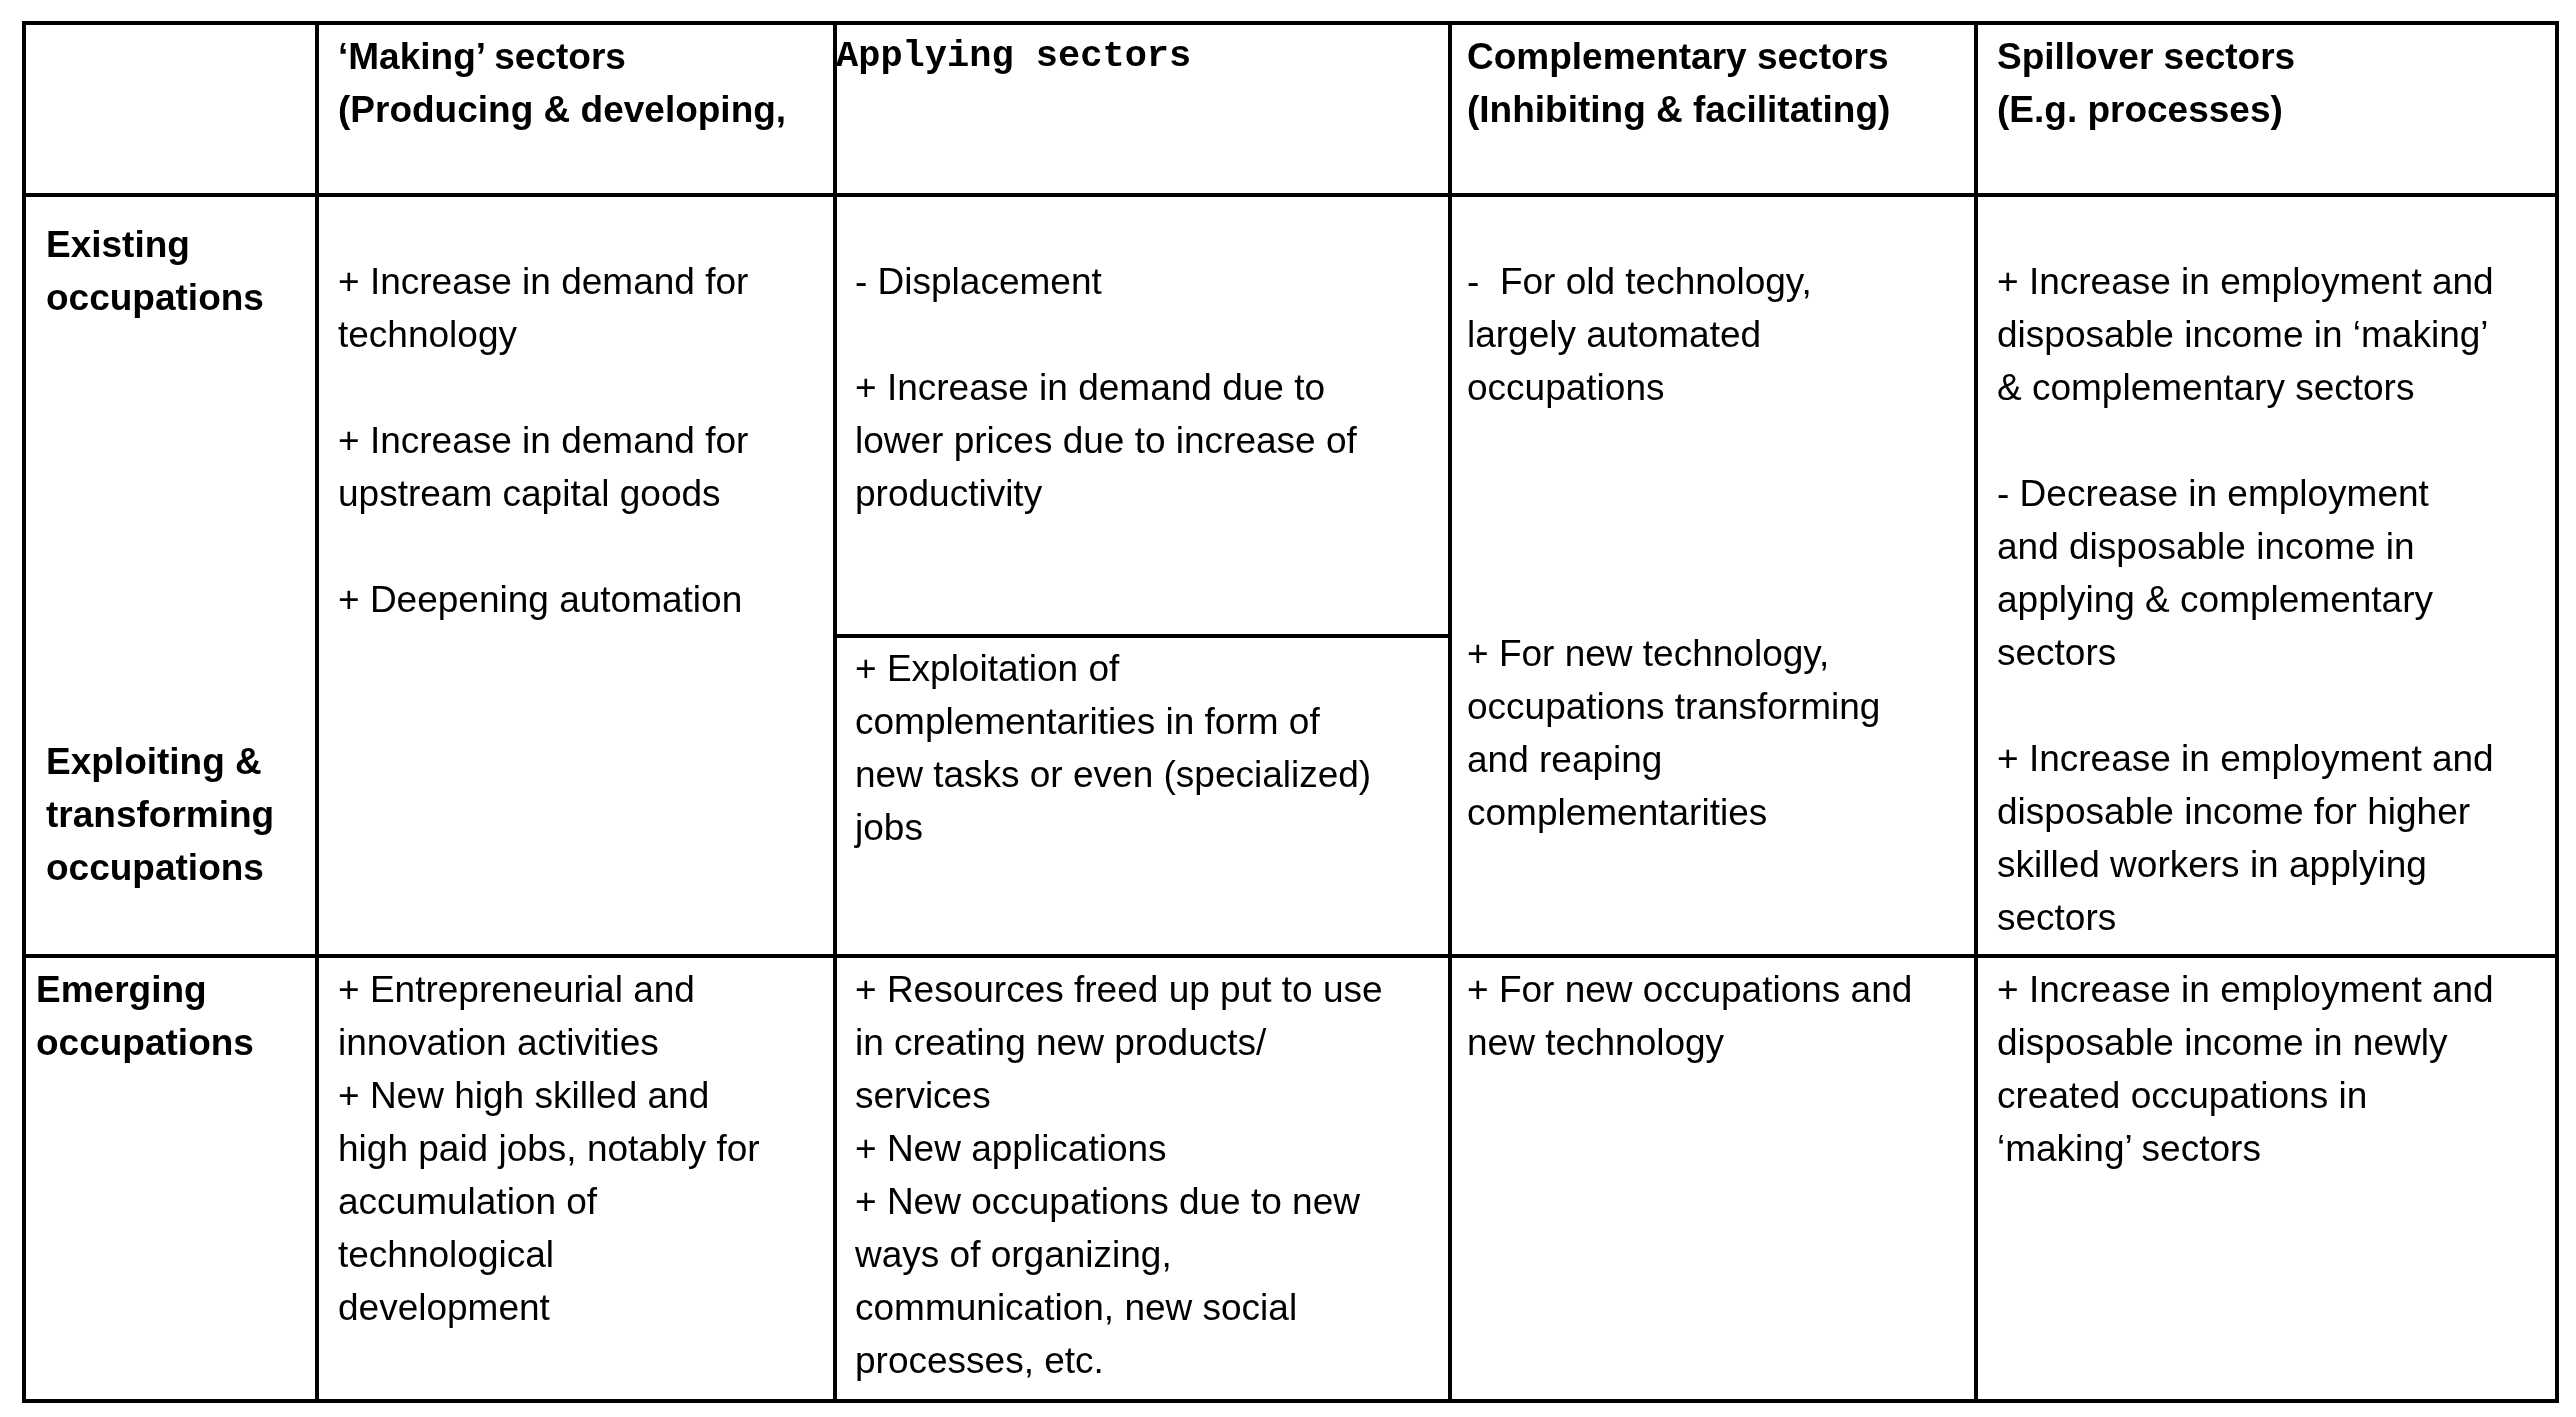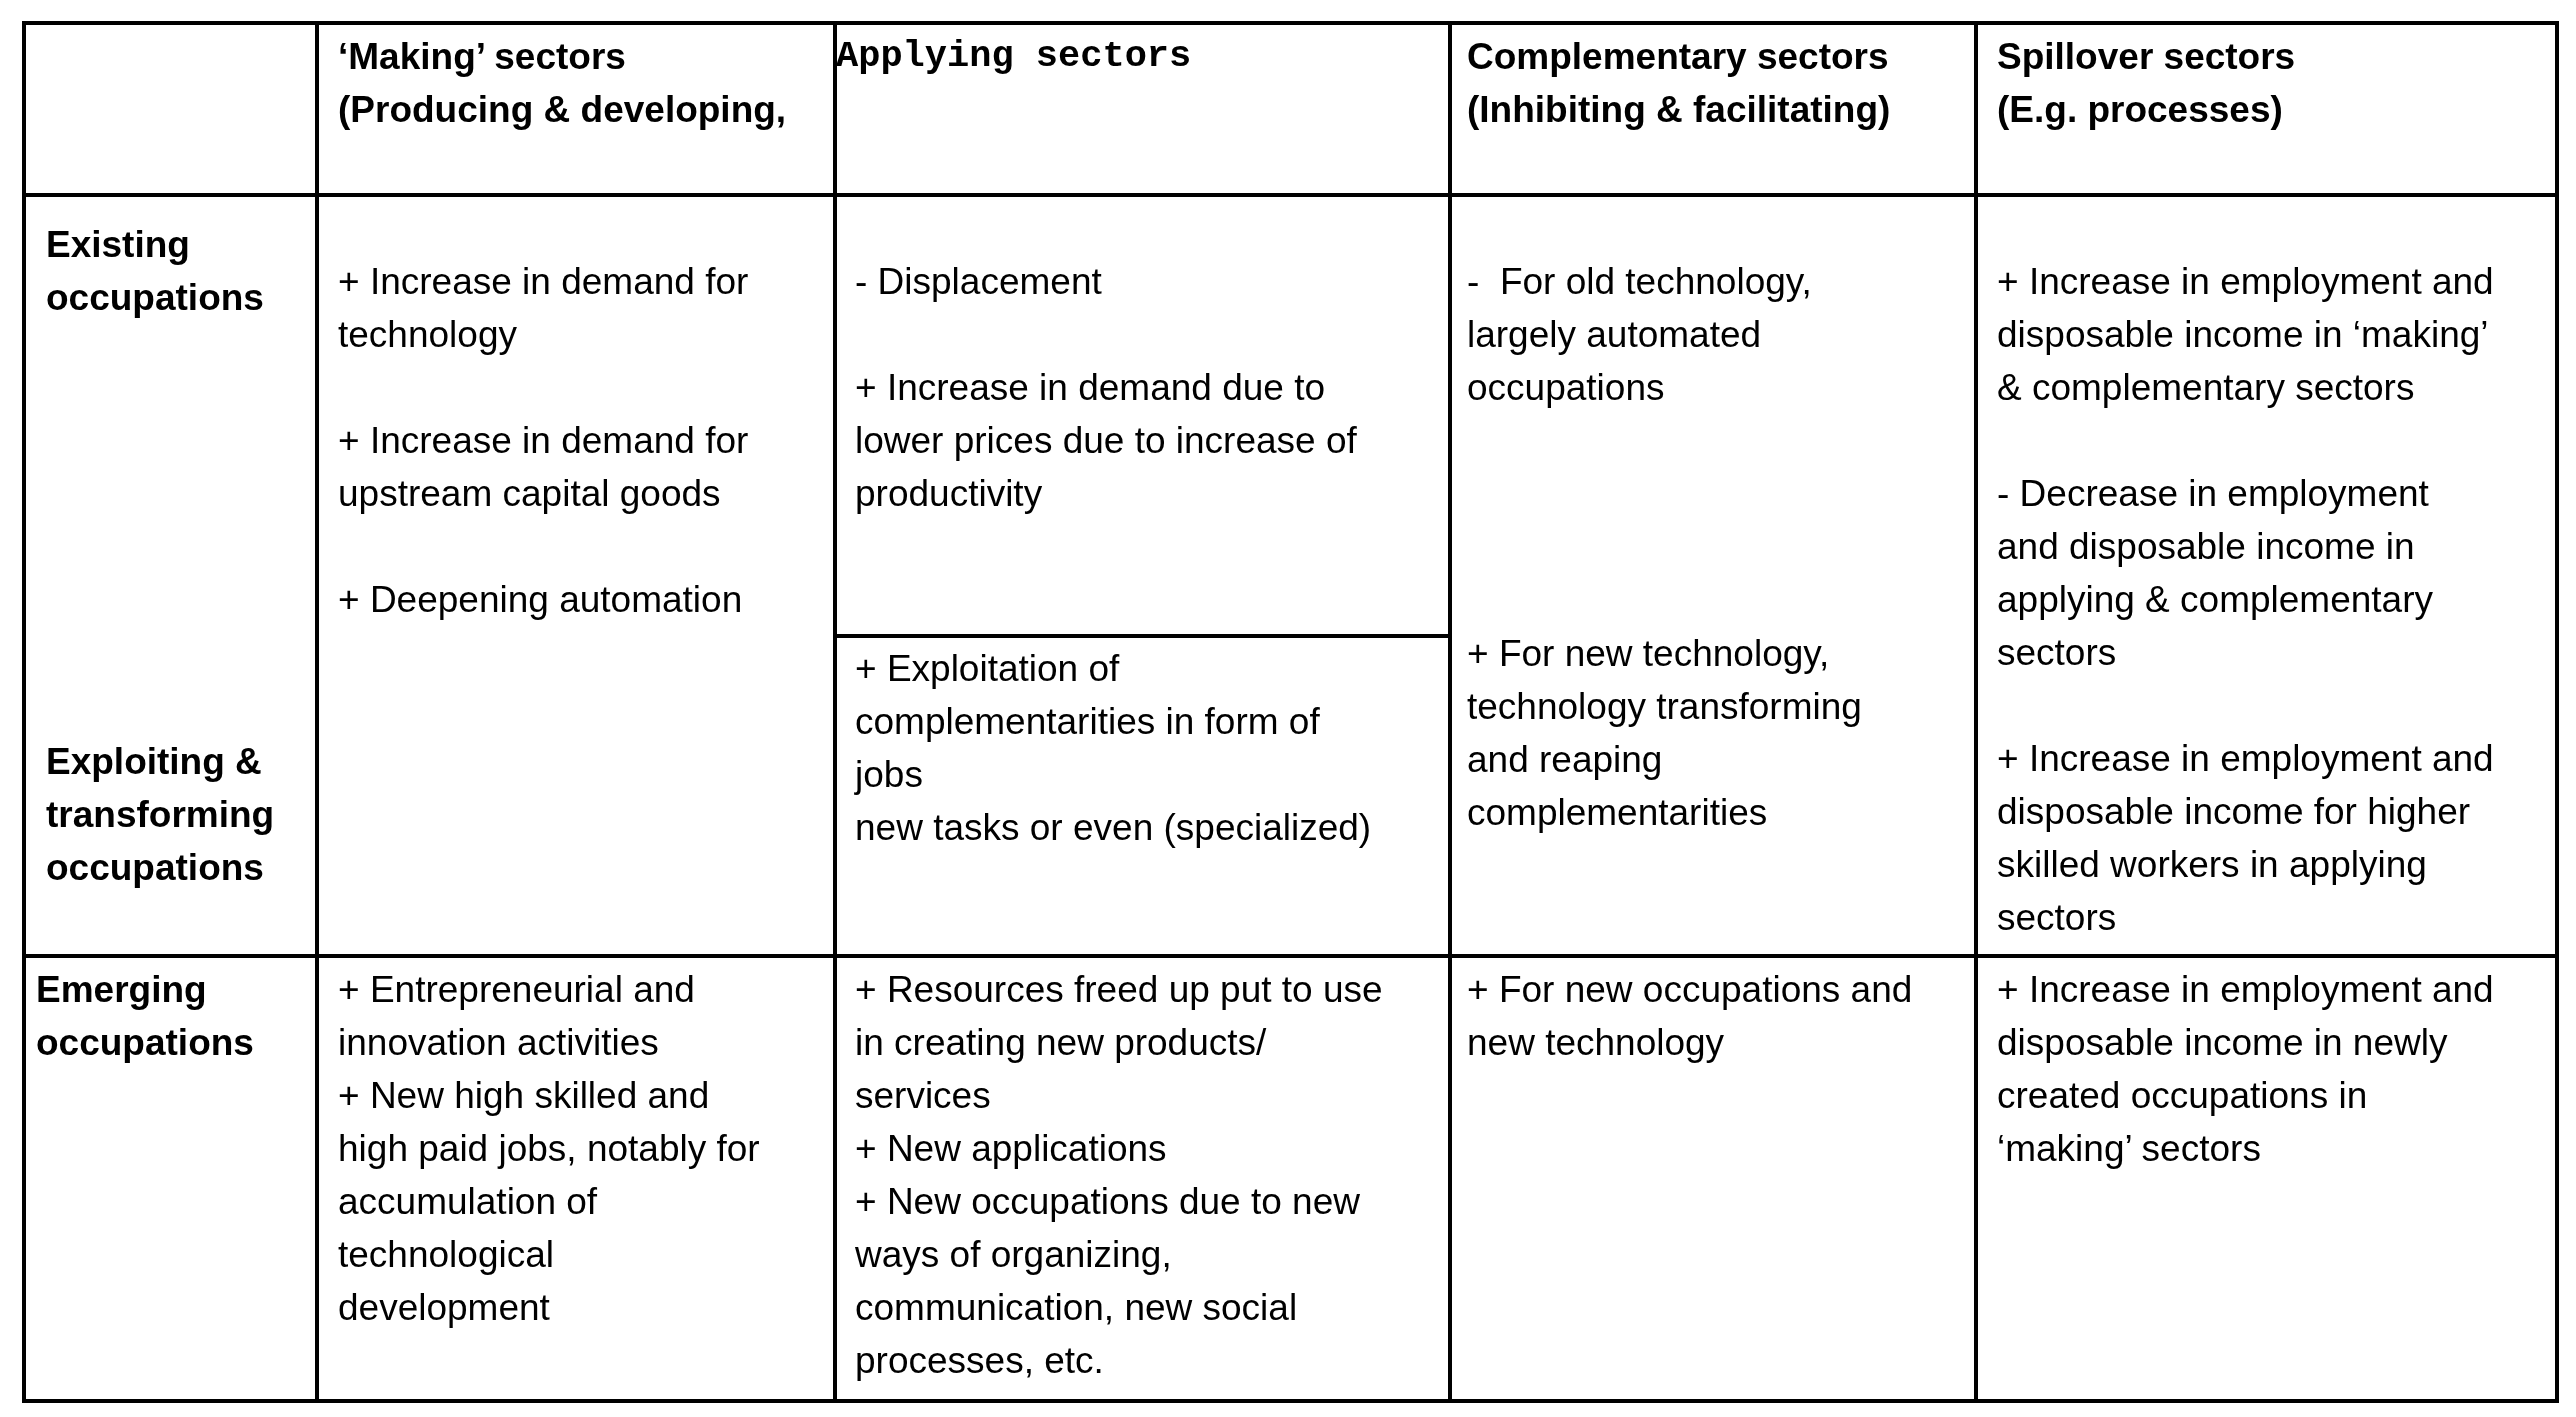--- a/index.html
+++ b/index.html
@@ -35,23 +35,23 @@
   <div class="block bold" style="left:836px; top:30px;font-family:Liberation Mono, monospace;"><span class="line">Applying sectors</span></div>
   <div class="block bold" style="left:1467px; top:30px;"><span class="line">Complementary sectors</span><span class="line">(Inhibiting &amp; facilitating)</span></div>
   <div class="block bold" style="left:1997px; top:30px;"><span class="line">Spillover sectors</span><span class="line">(E.g. processes)</span></div>
 
   <div class="block bold" style="left:46px; top:218px;"><span class="line">Existing</span><span class="line">occupations</span></div>
   <div class="block bold" style="left:46px; top:735px;"><span class="line">Exploiting &amp;</span><span class="line">transforming</span><span class="line">occupations</span></div>
   <div class="block bold" style="left:36px; top:963px;"><span class="line">Emerging</span><span class="line">occupations</span></div>
 
   <div class="block" style="left:338px; top:255px;"><span class="line">+ Increase in demand for</span><span class="line">technology</span><span class="line">&nbsp;</span><span class="line">+ Increase in demand for</span><span class="line">upstream capital goods</span><span class="line">&nbsp;</span><span class="line">+ Deepening automation</span></div>
   <div class="block" style="left:855px; top:255px;"><span class="line">- Displacement</span><span class="line">&nbsp;</span><span class="line">+ Increase in demand due to</span><span class="line">lower prices due to increase of</span><span class="line">productivity</span></div>
-  <div class="block" style="left:855px; top:642px;"><span class="line">+ Exploitation of</span><span class="line">complementarities in form of</span><span class="line">jobs</span><span class="line">new tasks or even (specialized)</span></div>
+  <div class="block" style="left:855px; top:642px;"><span class="line">+ Exploitation of</span><span class="line">complementarities in form of</span><span class="line">new tasks or even (specialized)</span><span class="line">jobs</span></div>
   <div class="block" style="left:1467px; top:255px;"><span class="line">-  For old technology,</span><span class="line">largely automated</span><span class="line">occupations</span></div>
-  <div class="block" style="left:1467px; top:627px;"><span class="line">+ For new technology,</span><span class="line">technology transforming</span><span class="line">and reaping</span><span class="line">complementarities</span></div>
+  <div class="block" style="left:1467px; top:627px;"><span class="line">+ For new technology,</span><span class="line">occupations transforming</span><span class="line">and reaping</span><span class="line">complementarities</span></div>
   <div class="block" style="left:1997px; top:255px;"><span class="line">+ Increase in employment and</span><span class="line">disposable income in ‘making’</span><span class="line">&amp; complementary sectors</span><span class="line">&nbsp;</span><span class="line">- Decrease in employment</span><span class="line">and disposable income in</span><span class="line">applying &amp; complementary</span><span class="line">sectors</span><span class="line">&nbsp;</span><span class="line">+ Increase in employment and</span><span class="line">disposable income for higher</span><span class="line">skilled workers in applying</span><span class="line">sectors</span></div>
 
   <div class="block" style="left:338px; top:963px;"><span class="line">+ Entrepreneurial and</span><span class="line">innovation activities</span><span class="line">+ New high skilled and</span><span class="line">high paid jobs, notably for</span><span class="line">accumulation of</span><span class="line">technological</span><span class="line">development</span></div>
   <div class="block" style="left:855px; top:963px;"><span class="line">+ Resources freed up put to use</span><span class="line">in creating new products/</span><span class="line">services</span><span class="line">+ New applications</span><span class="line">+ New occupations due to new</span><span class="line">ways of organizing,</span><span class="line">communication, new social</span><span class="line">processes, etc.</span></div>
   <div class="block" style="left:1467px; top:963px;"><span class="line">+ For new occupations and</span><span class="line">new technology</span></div>
   <div class="block" style="left:1997px; top:963px;"><span class="line">+ Increase in employment and</span><span class="line">disposable income in newly</span><span class="line">created occupations in</span><span class="line">‘making’ sectors</span></div>
 </div>
 
 
 </body></html>

